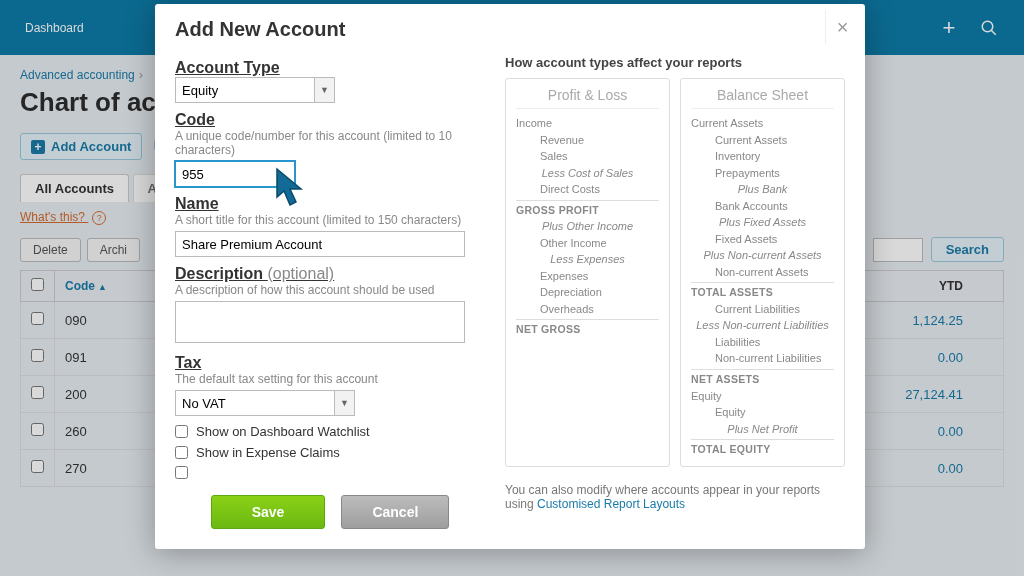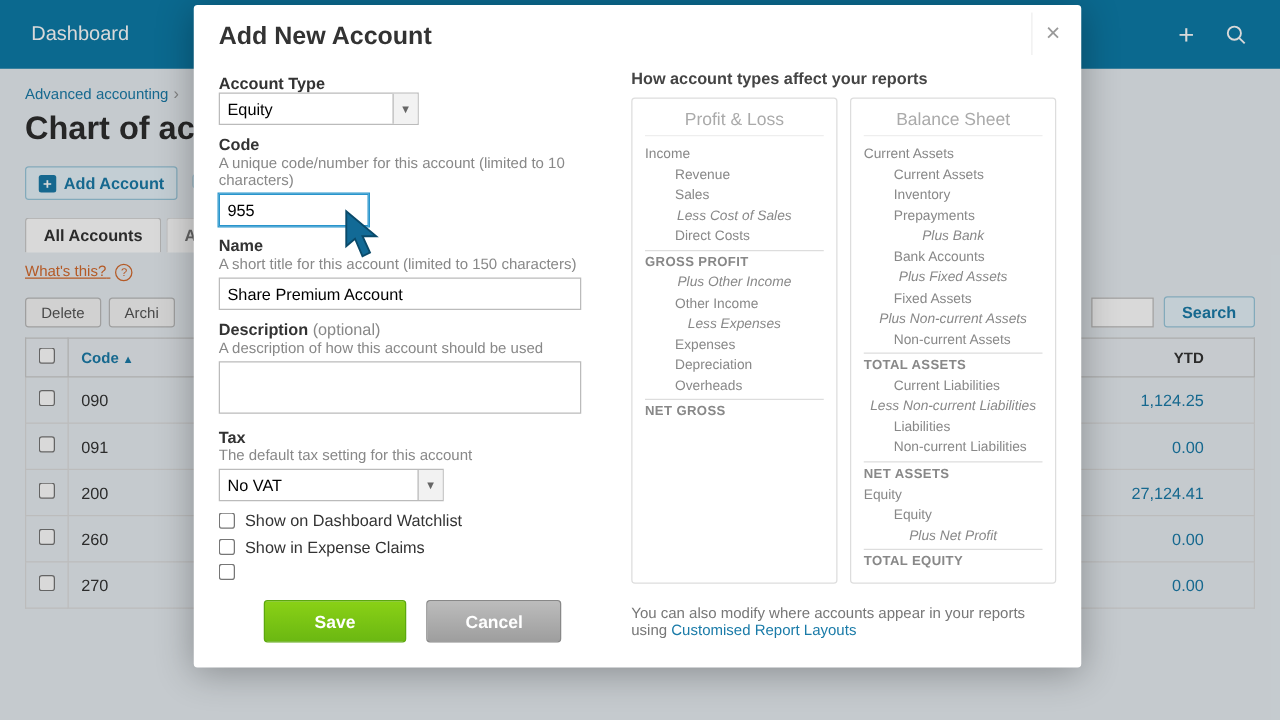--- a/index.html
+++ b/index.html
@@ -1,20 +1,20 @@
 <!DOCTYPE html>
 <html><head>
 <meta charset="utf-8">
 <style>
 * { box-sizing: border-box; margin: 0; padding: 0; }
 body { font-family: -apple-system, "Segoe UI", Arial, sans-serif; font-size: 13px; background: #e8eef3; width: 1024px; height: 576px; overflow: hidden; position: relative; color: #333; }
 
 
 .top-header { height: 55px; background: #0e7ca8; display: flex; align-items: center; padding: 0 15px; }
-.dashboard-btn { color: #fff; font-size: 16px; font-weight: 500; padding: 0 10px; }
+.dashboard-btn { color: #fff; font-size: 12px; font-weight: 500; padding: 0 10px; }
 .top-spacer { flex: 1; }
 .top-icon { width: 40px; height: 40px; display: flex; align-items: center; justify-content: center; color: #fff; font-size: 22px; cursor: pointer; }
 
 
 .page-area { padding: 12px 20px; }
 .breadcrumb a { color: #1a7ba8; text-decoration: none; font-size: 12px; }
 .breadcrumb .sep { color: #999; margin: 0 4px; }
 .page-title { font-size: 26px; font-weight: 600; color: #2d2d2d; margin: 5px 0 15px; }
 .add-btn { display: inline-flex; align-items: center; background: #e6f3f9; border: 1px solid #9ac8dc; color: #1a7ba8; padding: 5px 10px; border-radius: 3px; font-weight: 600; font-size: 13px; margin-right: 8px; cursor: pointer; }
 .add-btn .plus { background: #1a7ba8; color: #fff; width: 14px; height: 14px; border-radius: 2px; display: inline-flex; align-items: center; justify-content: center; font-size: 12px; margin-right: 6px; line-height: 1; }
@@ -39,21 +39,21 @@
 
 .modal-back { position: absolute; inset: 0; background: rgba(0,0,0,0.15); display: flex; justify-content: center; align-items: flex-start; }
 .modal { position: absolute; top: 4px; left: 155px; width: 710px; background: #fff; box-shadow: 0 4px 30px rgba(0,0,0,0.3); border-radius: 3px; }
 .modal-head { display: flex; align-items: center; padding: 14px 20px; }
 .modal-title { font-size: 20px; font-weight: 600; color: #333; }
 .modal-close { position: absolute; right: 6px; top: 6px; width: 34px; height: 34px; display: flex; align-items: center; justify-content: center; color: #999; font-size: 20px; cursor: pointer; border-left: 1px solid #eee; }
 .modal-body { display: flex; padding: 0 20px 20px; gap: 20px; }
 .form-col { flex: 1; }
 .report-col { width: 340px; }
 
-.lbl { font-weight: 700; font-size: 13px; display: block; margin-top: 4px; }
+.lbl { font-weight: 700; font-size: 16px; display: block; margin-top: 4px; text-decoration: underline; }
 .hint { font-size: 12px; color: #888; margin-bottom: 4px; display: block; }
 .sel, .inp { border: 1px solid #bbb; padding: 4px 6px; font-size: 13px; height: 26px; }
 .sel { background: #fff; }
 .sel-wrap { position: relative; display: inline-block; }
 .sel-wrap .caret { position: absolute; right: 1px; top: 1px; bottom: 1px; width: 20px; background: #f2f2f2; border-left: 1px solid #bbb; display: flex; align-items: center; justify-content: center; font-size: 9px; color: #666; pointer-events: none; }
 #code-input { width: 120px; border: 1px solid #2895cc; outline: 1px solid #2895cc; }
 #name-input { width: 290px; }
 #desc-input { width: 290px; height: 42px; resize: none; }
 .tax-wrap { width: 180px; }
 

